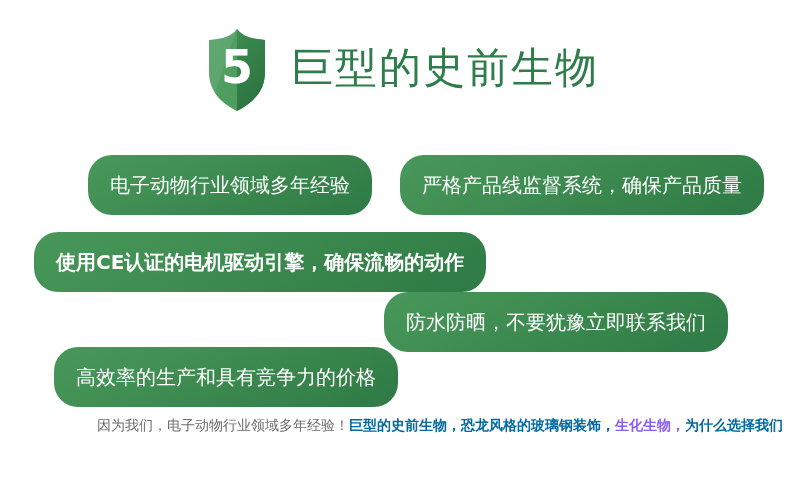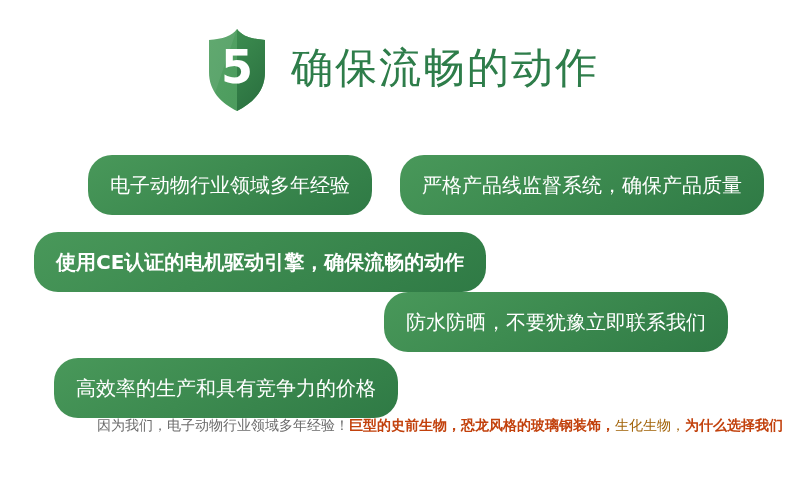--- a/index.html
+++ b/index.html
@@ -81,35 +81,35 @@
     background: linear-gradient(150deg, #49985a 0%, #3d8b50 45%, #2f7a45 100%);
     color: #ffffff;
     font-size: 20px;
     line-height: 1;
     white-space: nowrap;
   }
   .pill-1 { left: 88px;  top: 155px; }
   .pill-2 { left: 400px; top: 155px; }
   .pill-3 { left: 34px;  top: 232px; font-weight: bold; }
   .pill-4 { left: 384px; top: 292px; }
-  .pill-5 { left: 54px;  top: 358px; }
+  .pill-5 { left: 54px;  top: 347px; }
 
   
   .footer {
     position: absolute;
     left: 97px;
     top: 414px;
     width: 660px;
     font-size: 14px;
     line-height: 23px;
     color: #6b6b6b;
   }
   .footer .ln { white-space: nowrap; }
-  .hl-red   { color: #c2410c; font-weight: bold; }
-  .hl-green { color: #a16207; font-weight: normal; margin-top: 17px; }
+  .hl-red   { color: #0369a1; font-weight: bold; }
+  .hl-green { color: #8b5cf6; font-weight: bold; margin-top: 17px; }
 </style>
 </head>
 <body>
 
 <div class="header">
 
   <div class="shield-wrap">
     <svg viewBox="0 0 72 86">
       <defs>
         <linearGradient id="shieldGradL" x1="0" y1="0" x2="1" y2="0.6">
@@ -124,21 +124,21 @@
 
       <path d="M36 2 C31 9 22 12 8 13 L8 45 C8 64 20 76 36 84 C52 76 64 64 64 45 L64 13 C50 12 41 9 36 2 Z" fill="url(#shieldGradL)"></path>
 
       <path d="M36 2 C36 2 36 84 36 84 C52 76 64 64 64 45 L64 13 C50 12 41 9 36 2 Z" fill="url(#shieldGradR)"></path>
 
       <path d="M36 2 C31 9 22 12 8 13 L8 45 C8 53 10 60 14 66 Z" fill="#ffffff" opacity="0.07"></path>
     </svg>
     <div class="shield-num">5</div>
   </div>
 
-  <div class="header-title">确保流畅的动作</div>
+  <div class="header-title">巨型的史前生物</div>
 </div>
 
 <div class="pill pill-1">
   <span>电子动物行业领域多年经验</span>
 </div>
 
 <div class="pill pill-2">
   <span>严格产品线监督系统，确保产品质量</span>
 </div>
 

